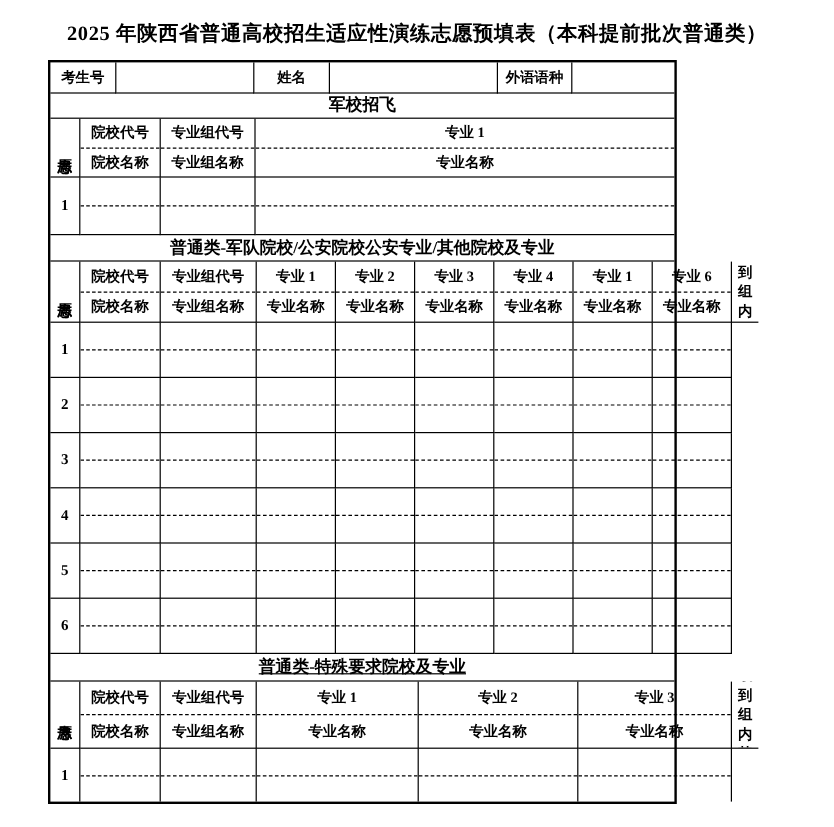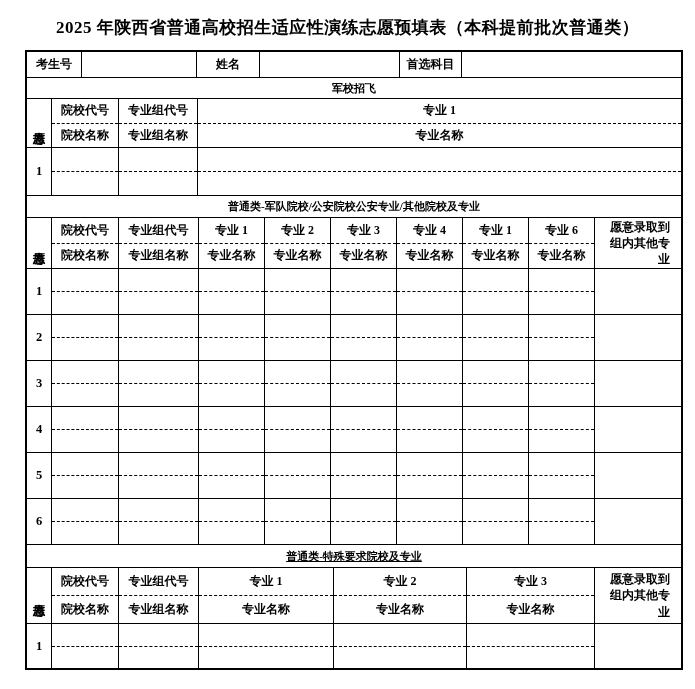--- a/index.html
+++ b/index.html
@@ -14,22 +14,22 @@
   .page { width: 695px; height: 689px; position: relative; }
   .doc-title {
     padding-top: 16px;
     text-align: center;
     font-size: 17px;
     font-weight: bold;
     letter-spacing: 0.5px;
     white-space: nowrap;
   }
   .form {
-    width: 658px;
-    margin: 11px 0 0 25px;
+    width: 524px;
+    margin: 11px 0 0 40px;
     border: 2px solid #000;
     background: #fff;
   }
   .row { display: grid; }
   
   .g-info { grid-template-columns: 55px 115px 63px 140px 62px 1fr; }
   .g-s1   { grid-template-columns: 25px 67px 79px 1fr; }
   .g-s2   { grid-template-columns: 25px 67px 80px 66px 66px 66px 66px 66px 66px 1fr; }
   .g-s3   { grid-template-columns: 25px 67px 80px 135px 133px 128px 1fr; }
   
@@ -48,21 +48,21 @@
     overflow: hidden;
   }
   .row .cell:last-child { border-right: none; }
   .row.last .cell { border-bottom: none; }
   .bold { font-weight: bold; }
   .sec-title {
     border-bottom: 1px solid #000;
     display: flex;
     align-items: center;
     justify-content: center;
-    font-size: 11px;
+    font-size: 14px;
     font-weight: bold;
   }
   .split { flex-direction: column; align-items: stretch; justify-content: stretch; padding: 0; }
   .half { flex: 1 1 0; display: flex; align-items: center; justify-content: center; overflow: hidden; }
   .half.dash { border-bottom: 1px dashed #000; }
   .vh .vtext {
     writing-mode: vertical-rl;
     text-orientation: upright;
     font-weight: bold;
     font-size: 12px;
@@ -80,21 +80,21 @@
 
   <div class="doc-title">2025 年陕西省普通高校招生适应性演练志愿预填表（本科提前批次普通类）</div>
 
   <div class="form">
 
     <div class="row g-info h26">
       <div class="cell bold">考生号</div>
       <div class="cell value-cell"></div>
       <div class="cell bold">姓名</div>
       <div class="cell value-cell"></div>
-      <div class="cell bold">首选科目</div>
+      <div class="cell bold">外语语种</div>
       <div class="cell value-cell"></div>
     </div>
 
 
     <div class="sec-title h21">军校招飞</div>
 
     <div class="row g-s1 h49">
       <div class="cell vh">
         <span class="vtext">志愿号</span>
       </div>

